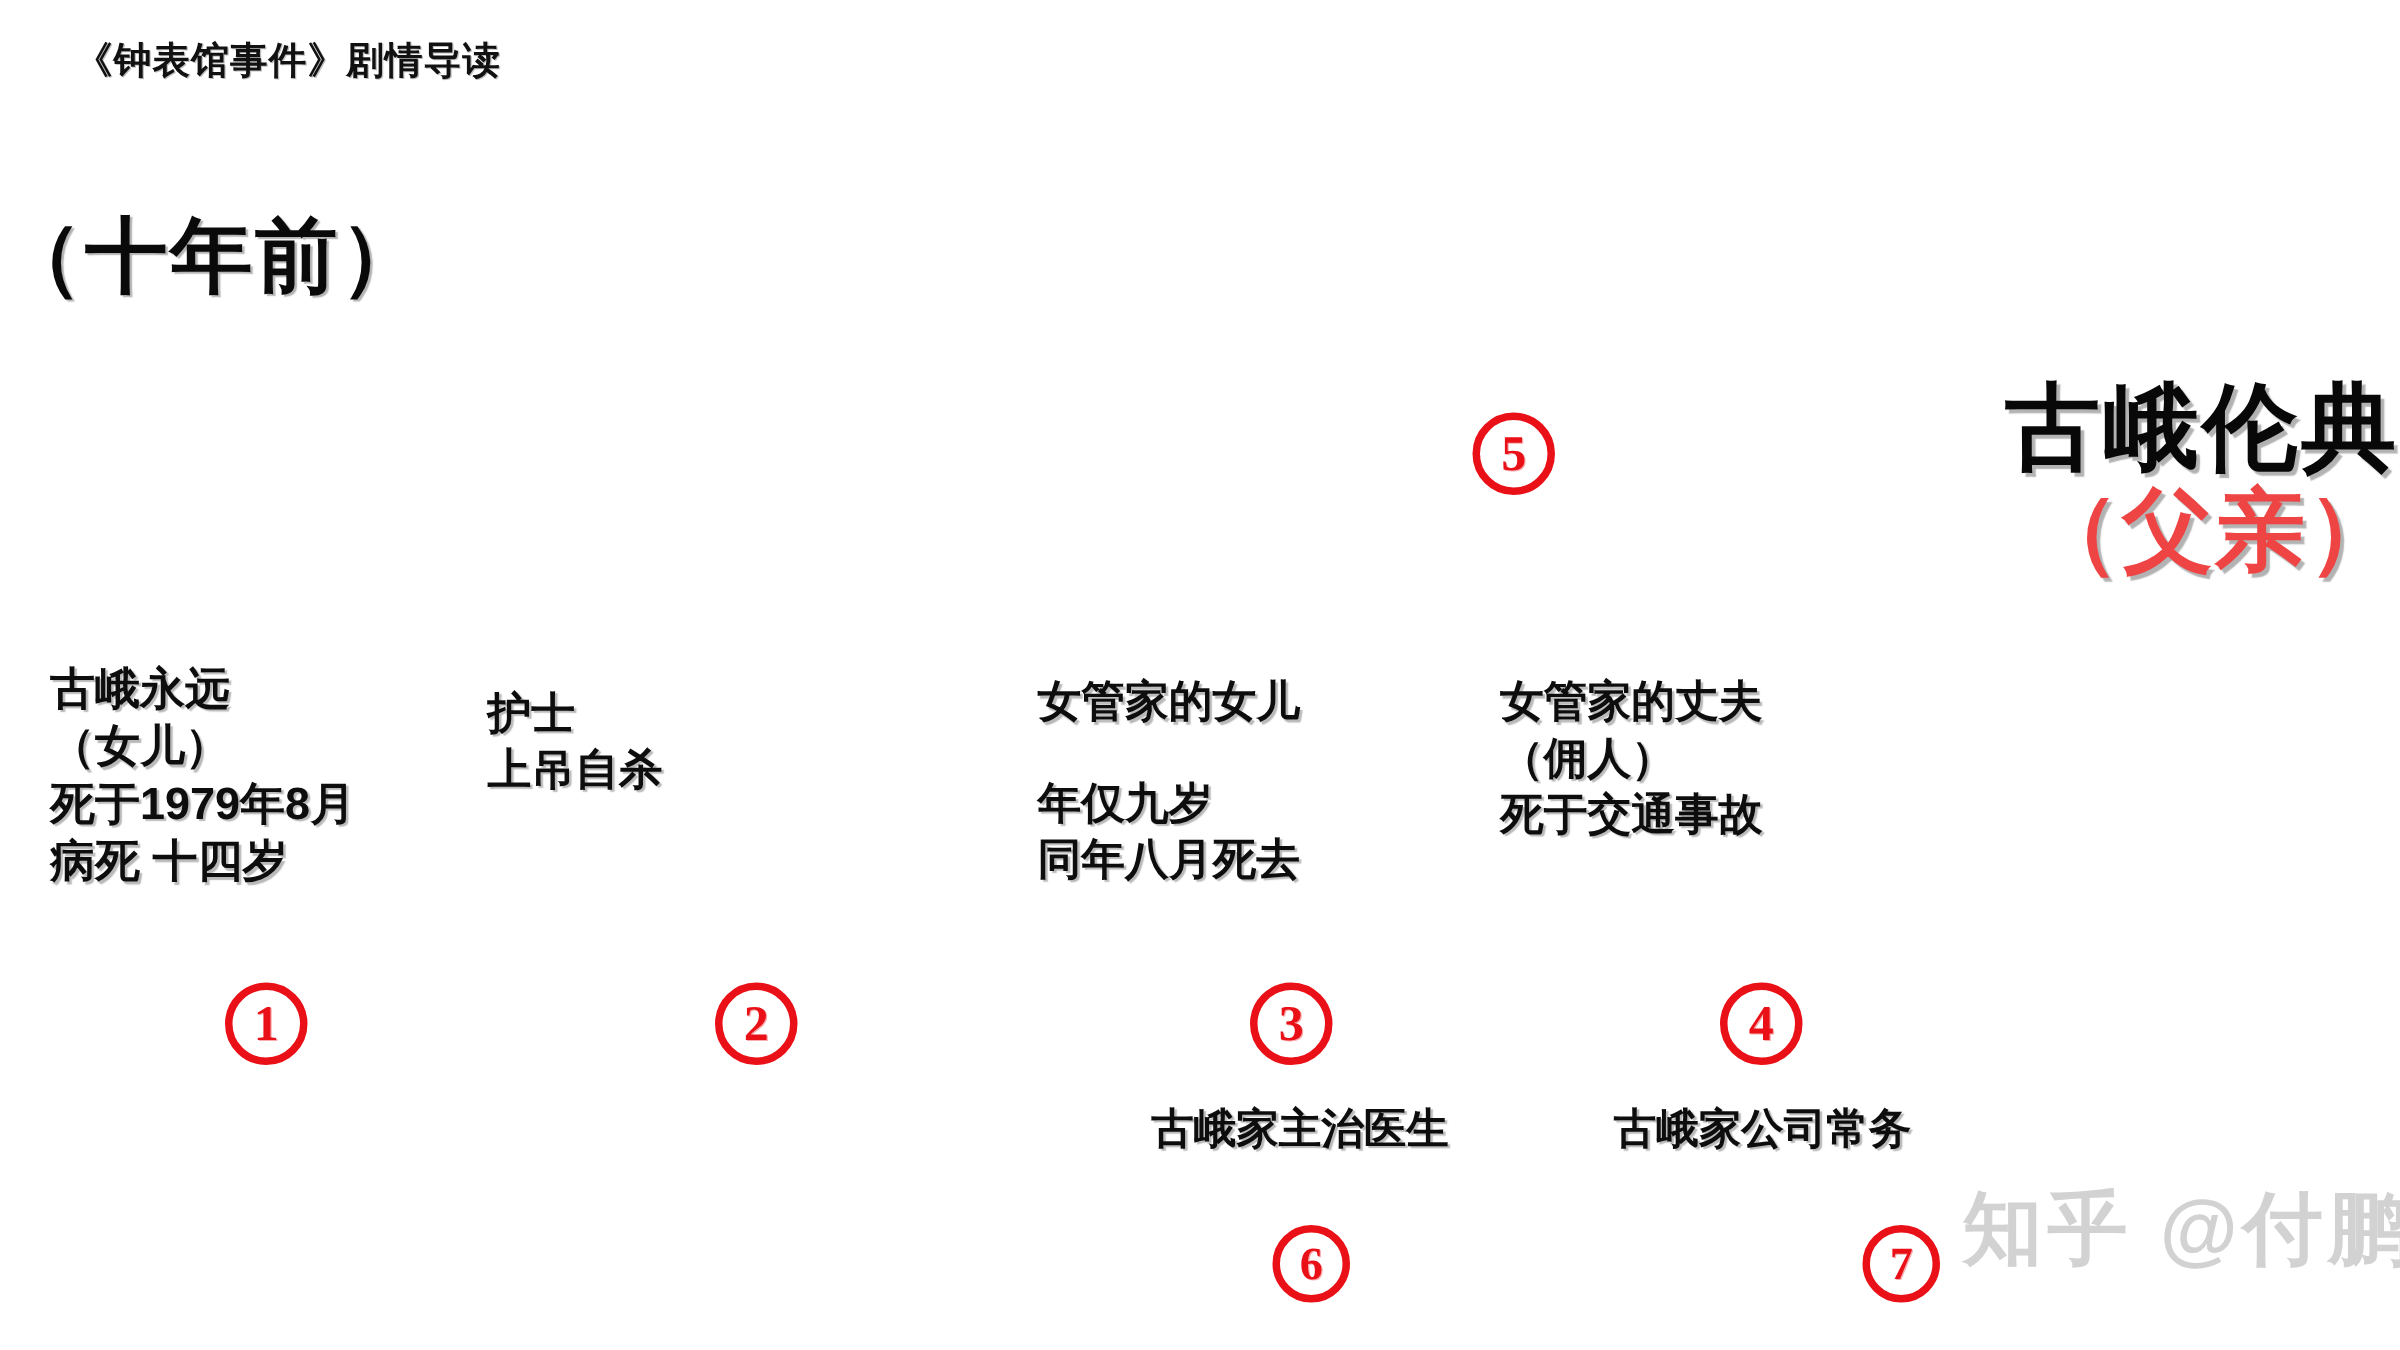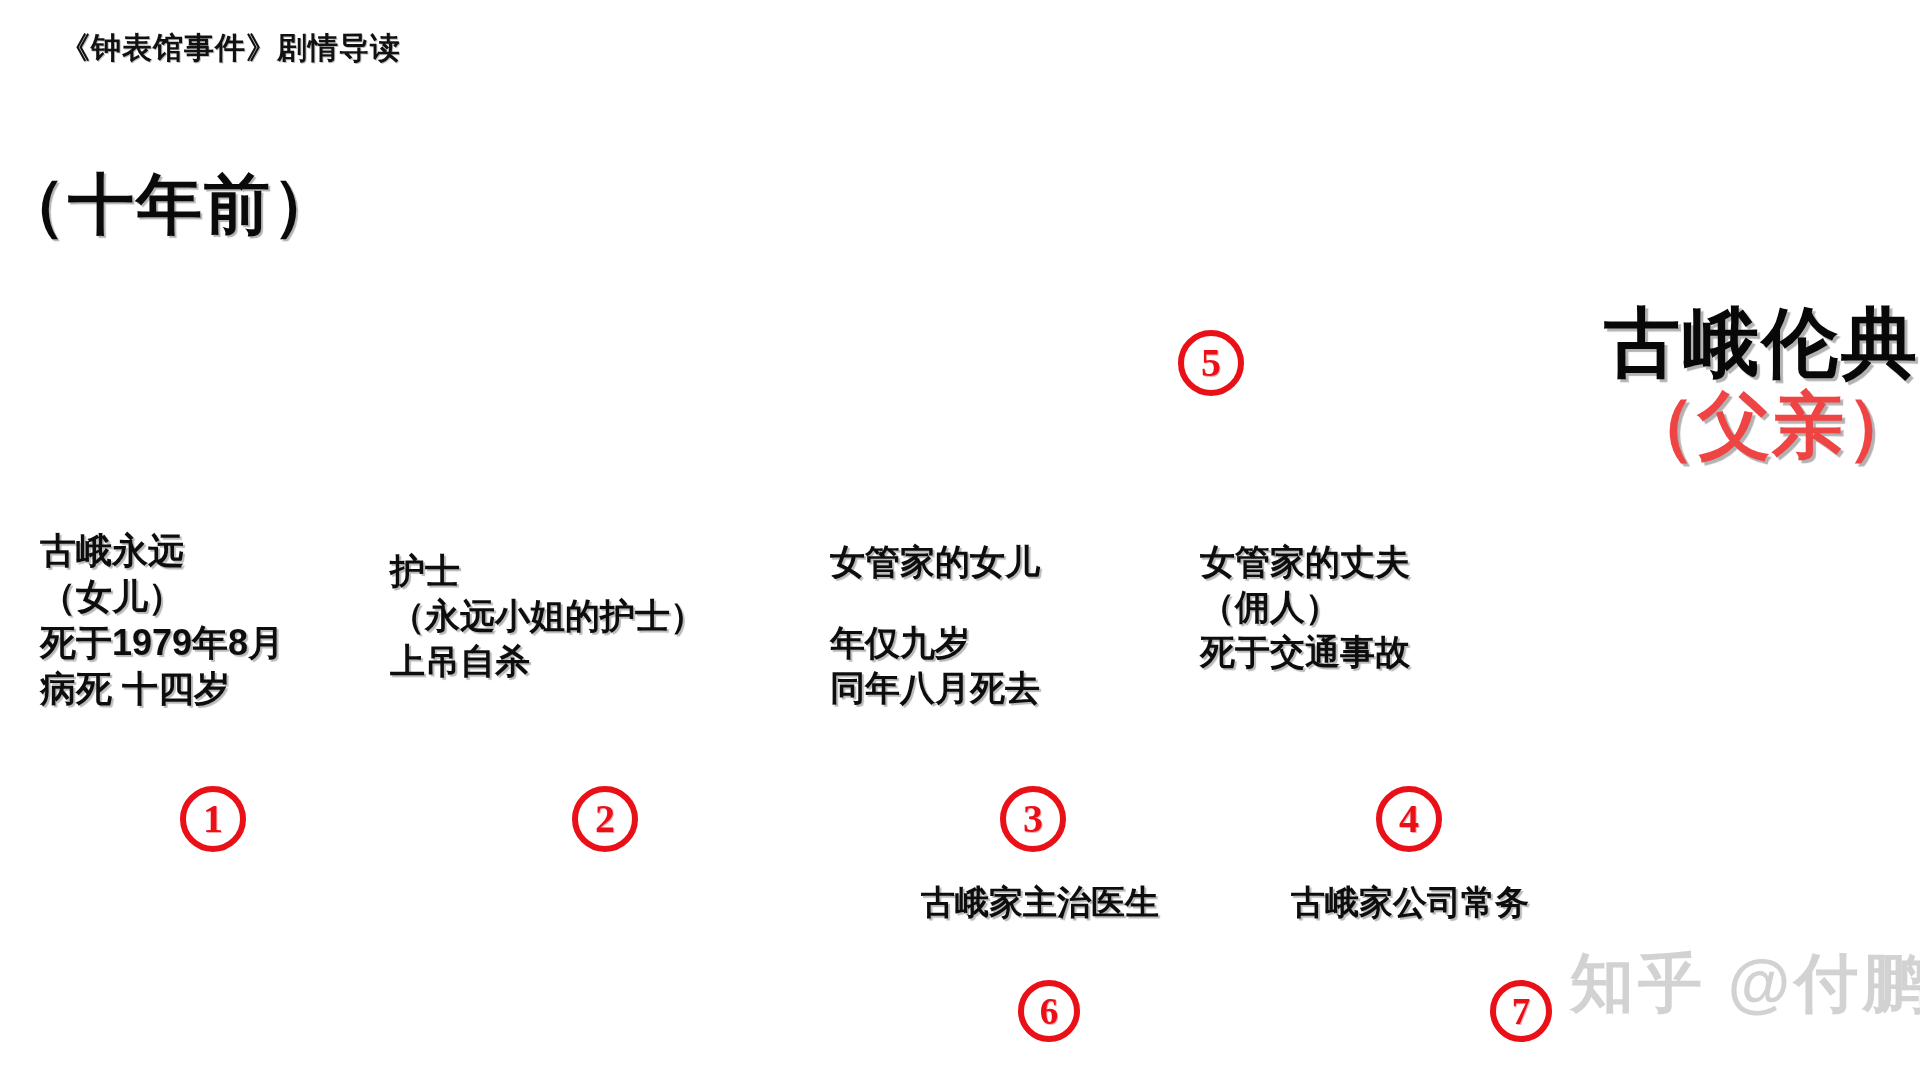--- a/index.html
+++ b/index.html
@@ -164,21 +164,20 @@
 
   <div class="abs person col-1">
     <span class="line">古峨永远</span>
     <span class="line">（女儿）</span>
     <span class="line">死于1979年8月</span>
     <span class="line">病死 十四岁</span>
   </div>
 
   <div class="abs person col-2">
     <span class="line">护士</span>
-    <span class="line">（永远小姐的护士）</span>
     <span class="line">上吊自杀</span>
   </div>
 
   <div class="abs person col-3">
     <span class="line">女管家的女儿</span>
     <span class="gap"></span>
     <span class="line">年仅九岁</span>
     <span class="line">同年八月死去</span>
   </div>
 

